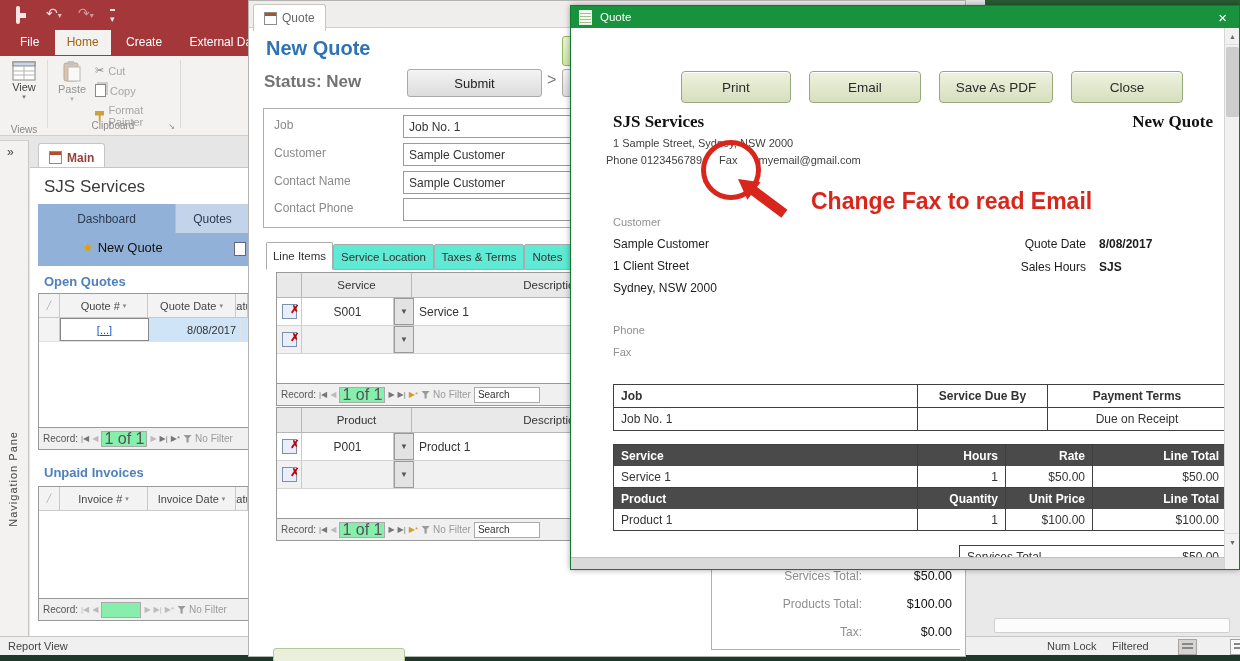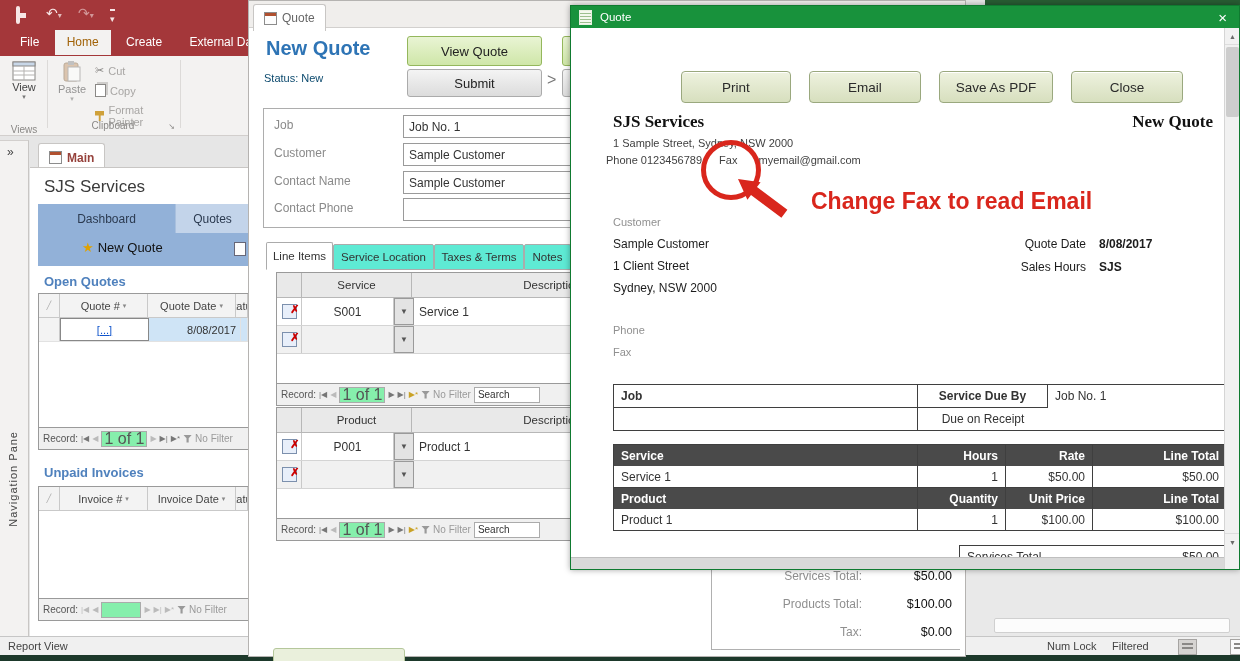--- a/index.html
+++ b/index.html
@@ -282,22 +282,21 @@
   <div class="abs" style="left:0;top:655px;width:1240px;height:6px;background:#1d392b;z-index:6;"></div>
 
   <div class="abs form-window" style="left:248px;top:0;width:716px;height:655px;z-index:10;">
     <div class="tabstrip abs" style="left:0;top:0;width:716px;height:26px;">
       <div class="abs doc-tab" style="left:4px;top:3px;height:20px;">
         <span class="form-ico"></span>
         <span style="color:#666;">Quote</span>
       </div>
     </div>
     <div class="abs" style="left:17px;top:36px;font-size:20px;font-weight:600;color:#2e74b5;">New Quote</div>
-    <div class="abs" style="left:15px;top:71px;font-size:11px;font-weight:normal;color:#0c4a6e;">Status: New</div>
-    <div class="abs btn-green" style="left:158px;top:35px;width:133px;height:28px;">View Quote</div>
+    <div class="abs" style="left:15px;top:71px;font-size:17px;font-weight:bold;color:#737373;">Status: New</div>
     <div class="abs btn-gray" style="left:158px;top:68px;width:133px;height:26px;">Submit</div>
     <div class="abs" style="left:298px;top:70px;font-size:16px;color:#777;">&gt;</div>
     <div class="abs btn-green" style="left:313px;top:35px;width:133px;height:28px;"></div>
     <div class="abs btn-gray" style="left:313px;top:68px;width:133px;height:26px;"></div>
 
     <div class="abs" style="left:14px;top:107px;width:658px;height:118px;border:1px solid #adadad;">
       <span class="abs fld-label" style="left:10px;top:9px;">Job</span>
       <div class="abs fld-input" style="left:139px;top:6px;width:500px;height:21px;">
           <span>Job No. 1</span>
         </div>
@@ -455,20 +454,21 @@
     <div class="abs rep-text rep-gray" style="left:395px;top:231px;width:120px;text-align:right;">Quote Date</div>
     <div class="abs rep-text" style="left:528px;top:231px;font-weight:bold;">8/08/2017</div>
     <div class="abs rep-text rep-gray" style="left:395px;top:254px;width:120px;text-align:right;">Sales Hours</div>
     <div class="abs rep-text" style="left:528px;top:254px;font-weight:bold;">SJS</div>
     <div class="abs rep-small rep-gray" style="left:42px;top:318px;">Phone</div>
     <div class="abs rep-small rep-gray" style="left:42px;top:340px;">Fax</div>
 
     <div class="abs jtable" style="left:42px;top:378px;width:612px;">
       <div class="padl" style="font-weight:bold;">Job</div>
       <div class="ctr" style="font-weight:bold;">Service Due By</div>
+      <div class="ctr" style="font-weight:bold;border-right:none;">Payment Terms</div>
       <div class="padl" style="border-bottom:none;">Job No. 1</div>
       <div class="ctr" style="border-bottom:none;"></div>
       <div class="ctr" style="border-bottom:none;border-right:none;">Due on Receipt</div>
     </div>
 
     <div class="abs stable" style="left:42px;top:438px;width:612px;">
       <div class="dkhead padl">Service</div>
       <div class="dkhead padr">Hours</div>
       <div class="dkhead padr">Rate</div>
       <div class="dkhead padr" style="border-right:none;">Line Total</div>

